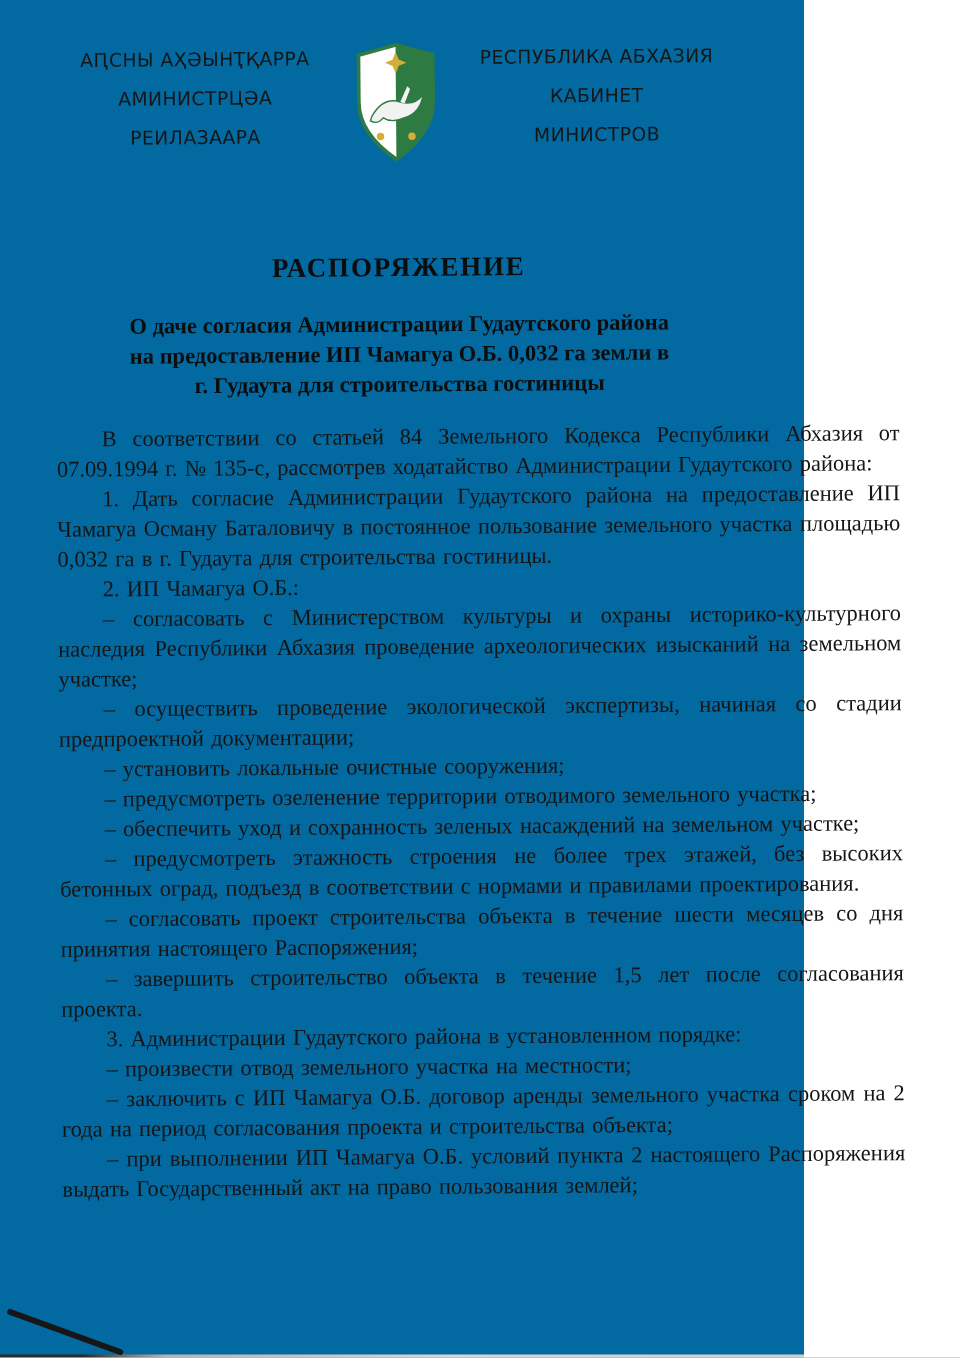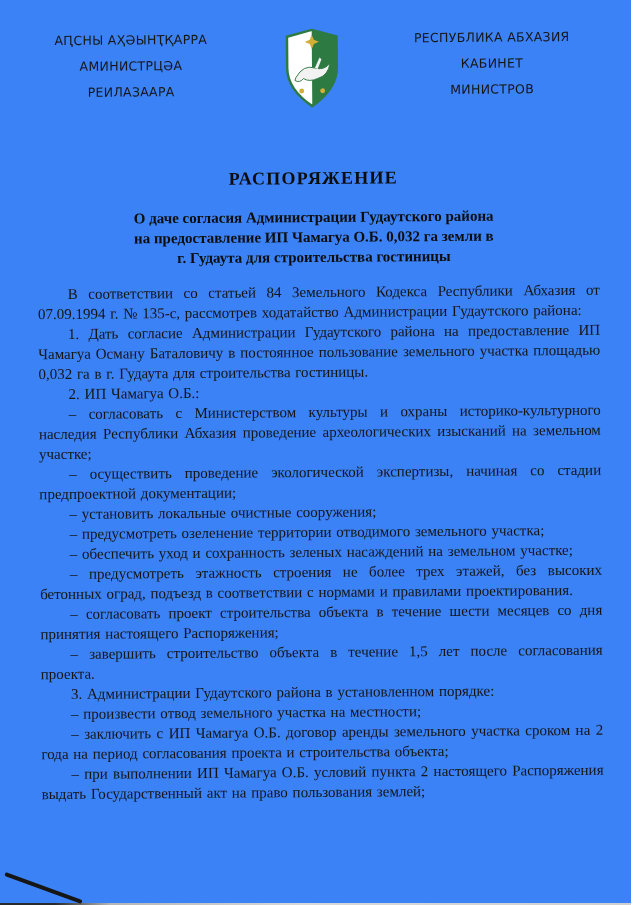--- a/index.html
+++ b/index.html
@@ -5,23 +5,23 @@
   html, body {
     margin: 0;
     padding: 0;
     width: 640px;
     height: 905px;
     overflow: hidden;
     background: #ffffff;
   }
   .page {
     position: relative;
-    width: 631px;
+    width: 536px;
     height: 905px;
-    background: #3b82f6;
+    background: #0369a1;
     color: #111111;
     font-family: "Liberation Serif", serif;
   }
   .scan-skew {
     position: absolute;
     inset: 0;
     transform: rotate(-0.45deg);
     transform-origin: 50% 50%;
   }
   

